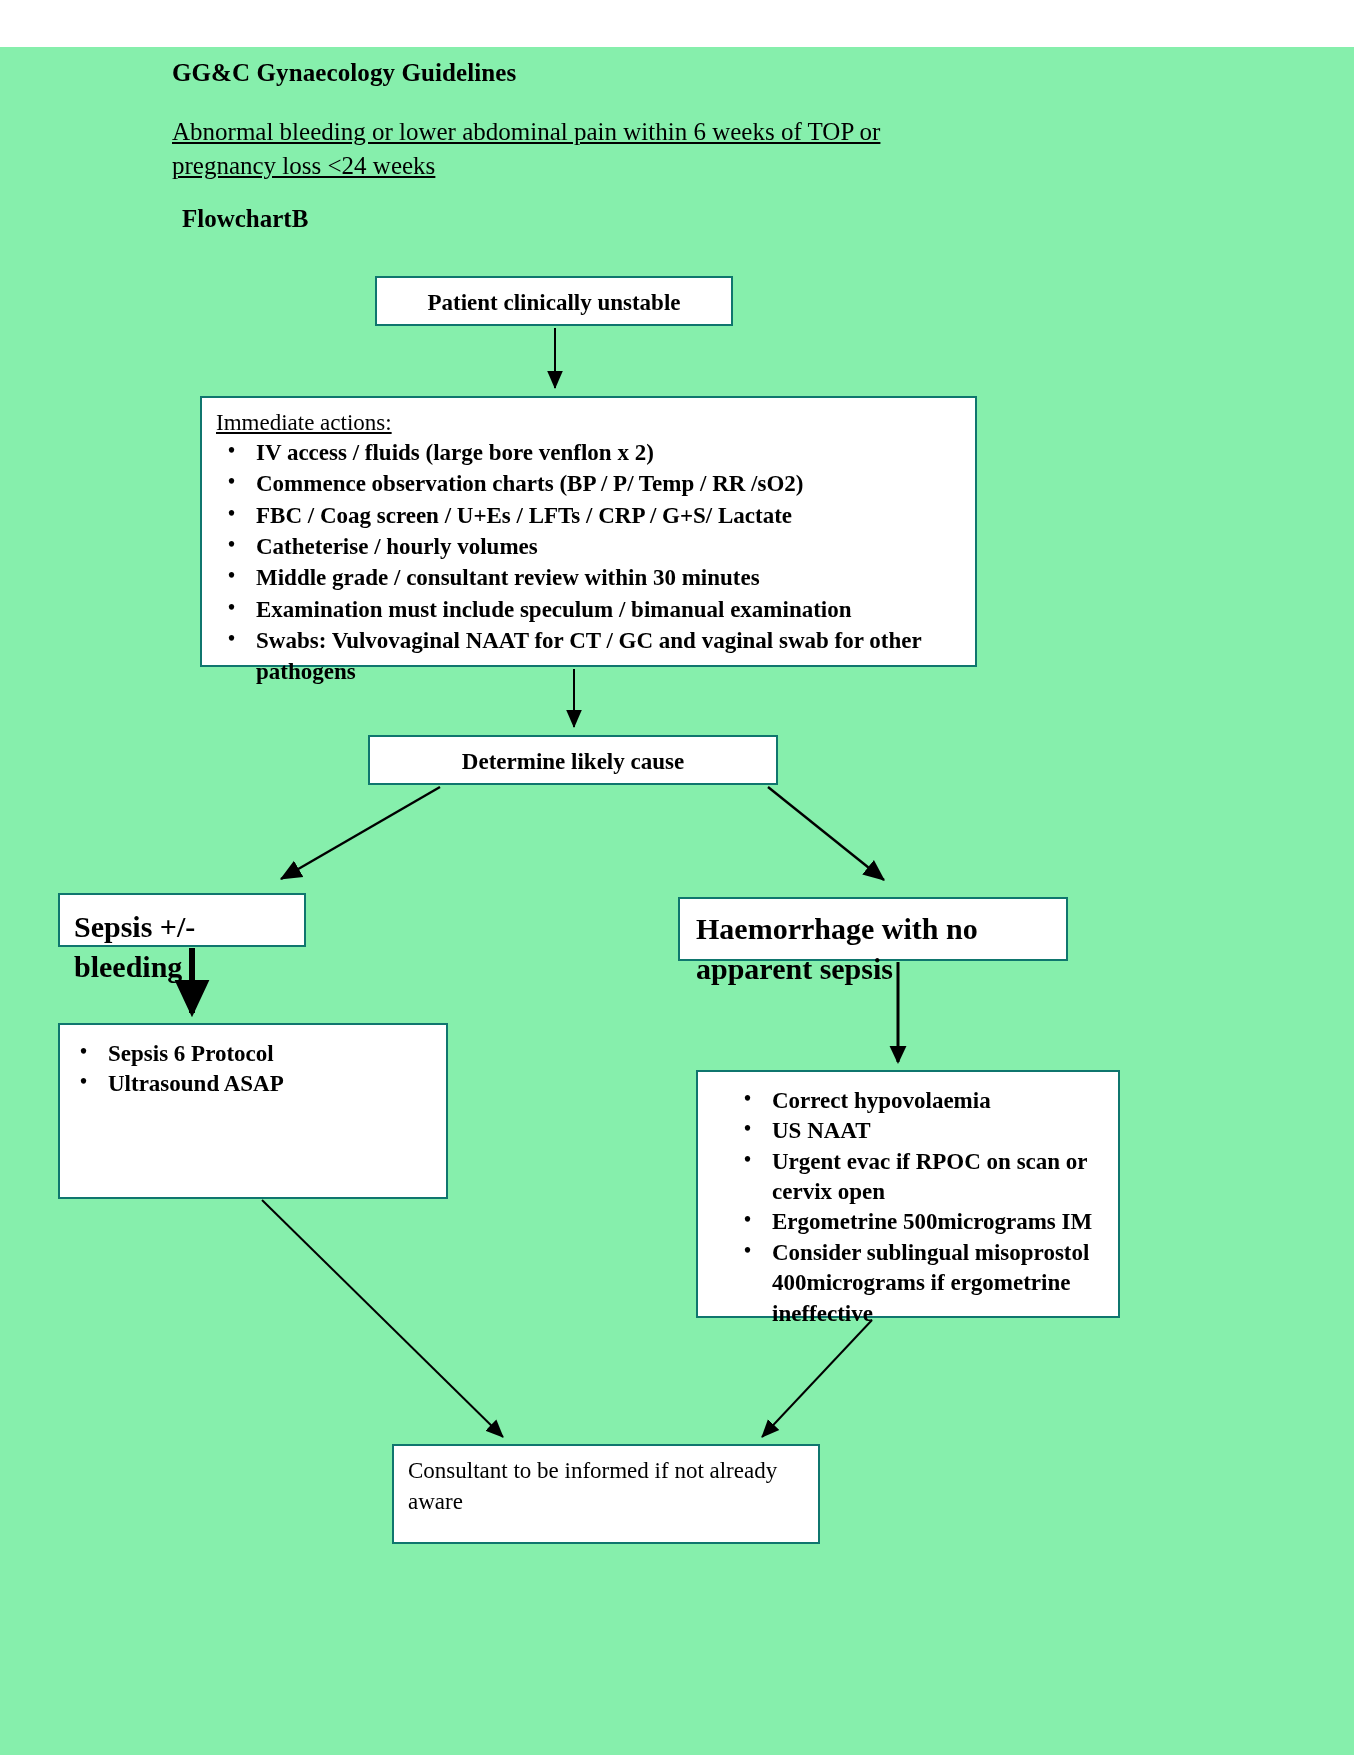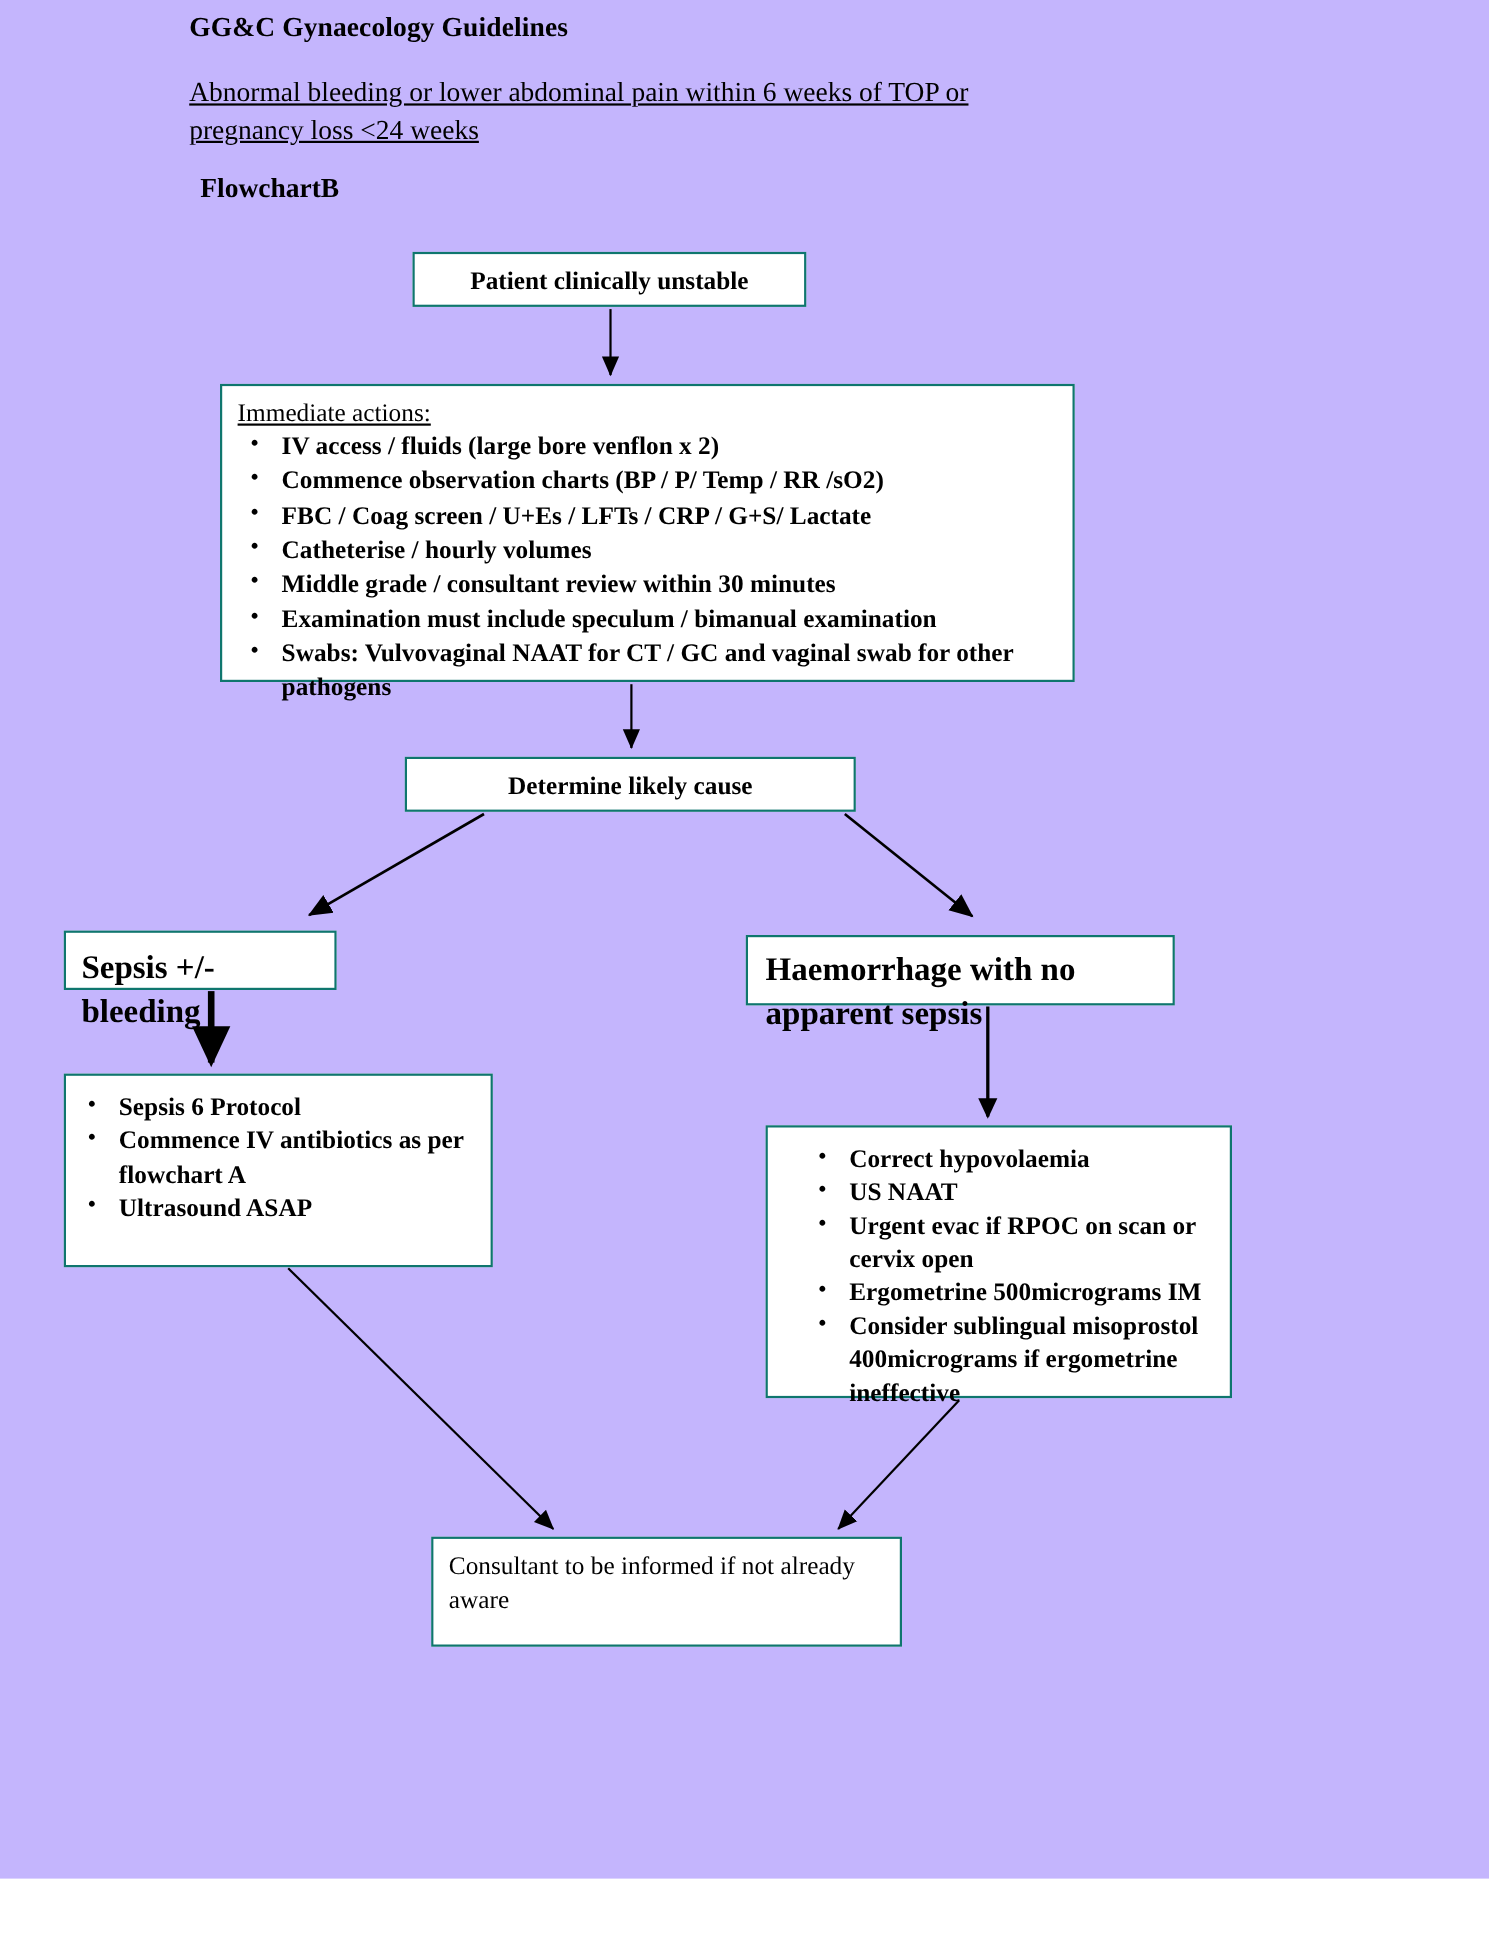--- a/index.html
+++ b/index.html
@@ -8,22 +8,23 @@
     background: #ffffff;
   }
   body {
     font-family: "Liberation Serif", "DejaVu Serif", serif;
     color: #000000;
   }
   #page {
     position: relative;
     width: 1354px;
     height: 1708px;
-    background: #c4b5fd;
+    background: #86efac;
     overflow: hidden;
+    margin-top: 47px;
   }
 
   
   .hdr-main {
     position: absolute;
     left: 172px;
     top: 12px;
     font-size: 25px;
     font-weight: bold;
     letter-spacing: 0.1px;
@@ -193,21 +194,20 @@
     <div class="box-title-left">Sepsis +/- bleeding</div>
   </div>
 
   <div class="box" id="node-haem">
     <div class="box-title-left">Haemorrhage with no apparent sepsis</div>
   </div>
 
   <div class="box" id="node-sepsis-list">
     <ul class="bullets tight">
       <li>Sepsis 6 Protocol</li>
-      <li>Commence IV antibiotics as per flowchart A</li>
       <li>Ultrasound ASAP</li>
     </ul>
   </div>
 
   <div class="box" id="node-haem-list">
     <ul class="bullets tight">
       <li>Correct hypovolaemia</li>
       <li>US NAAT</li>
       <li>Urgent evac if RPOC on scan or cervix open</li>
       <li>Ergometrine 500micrograms IM</li>

